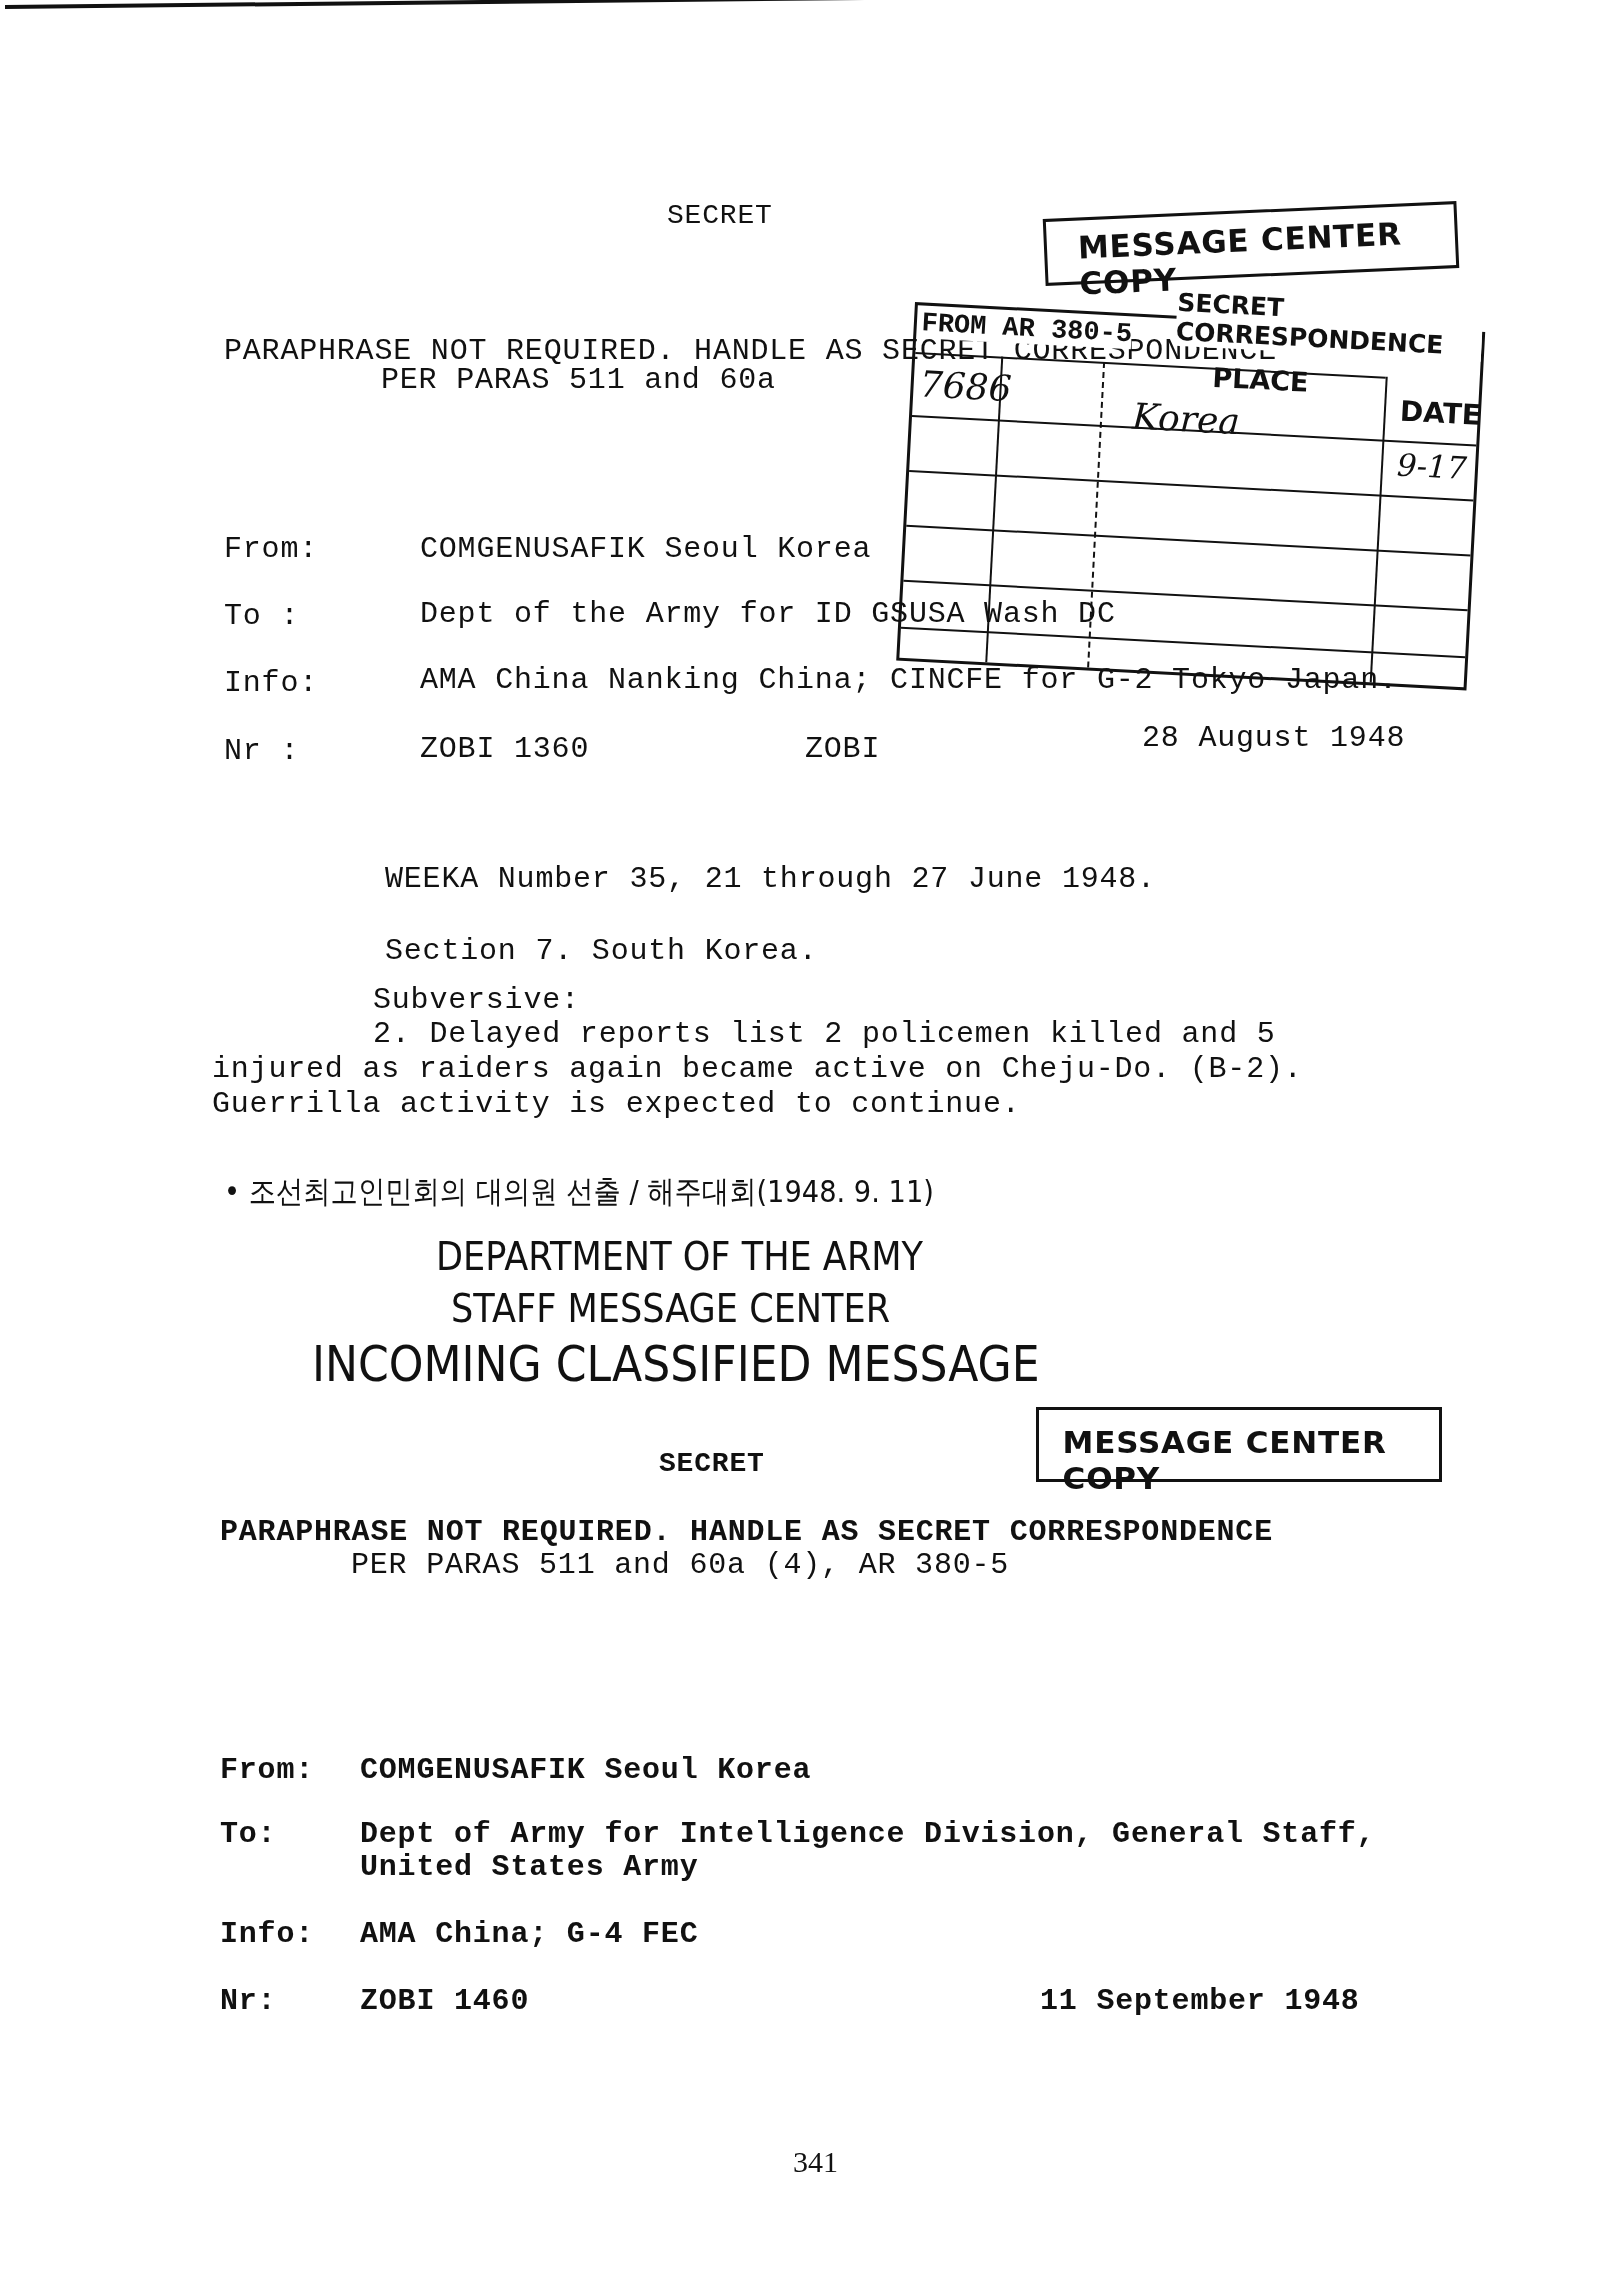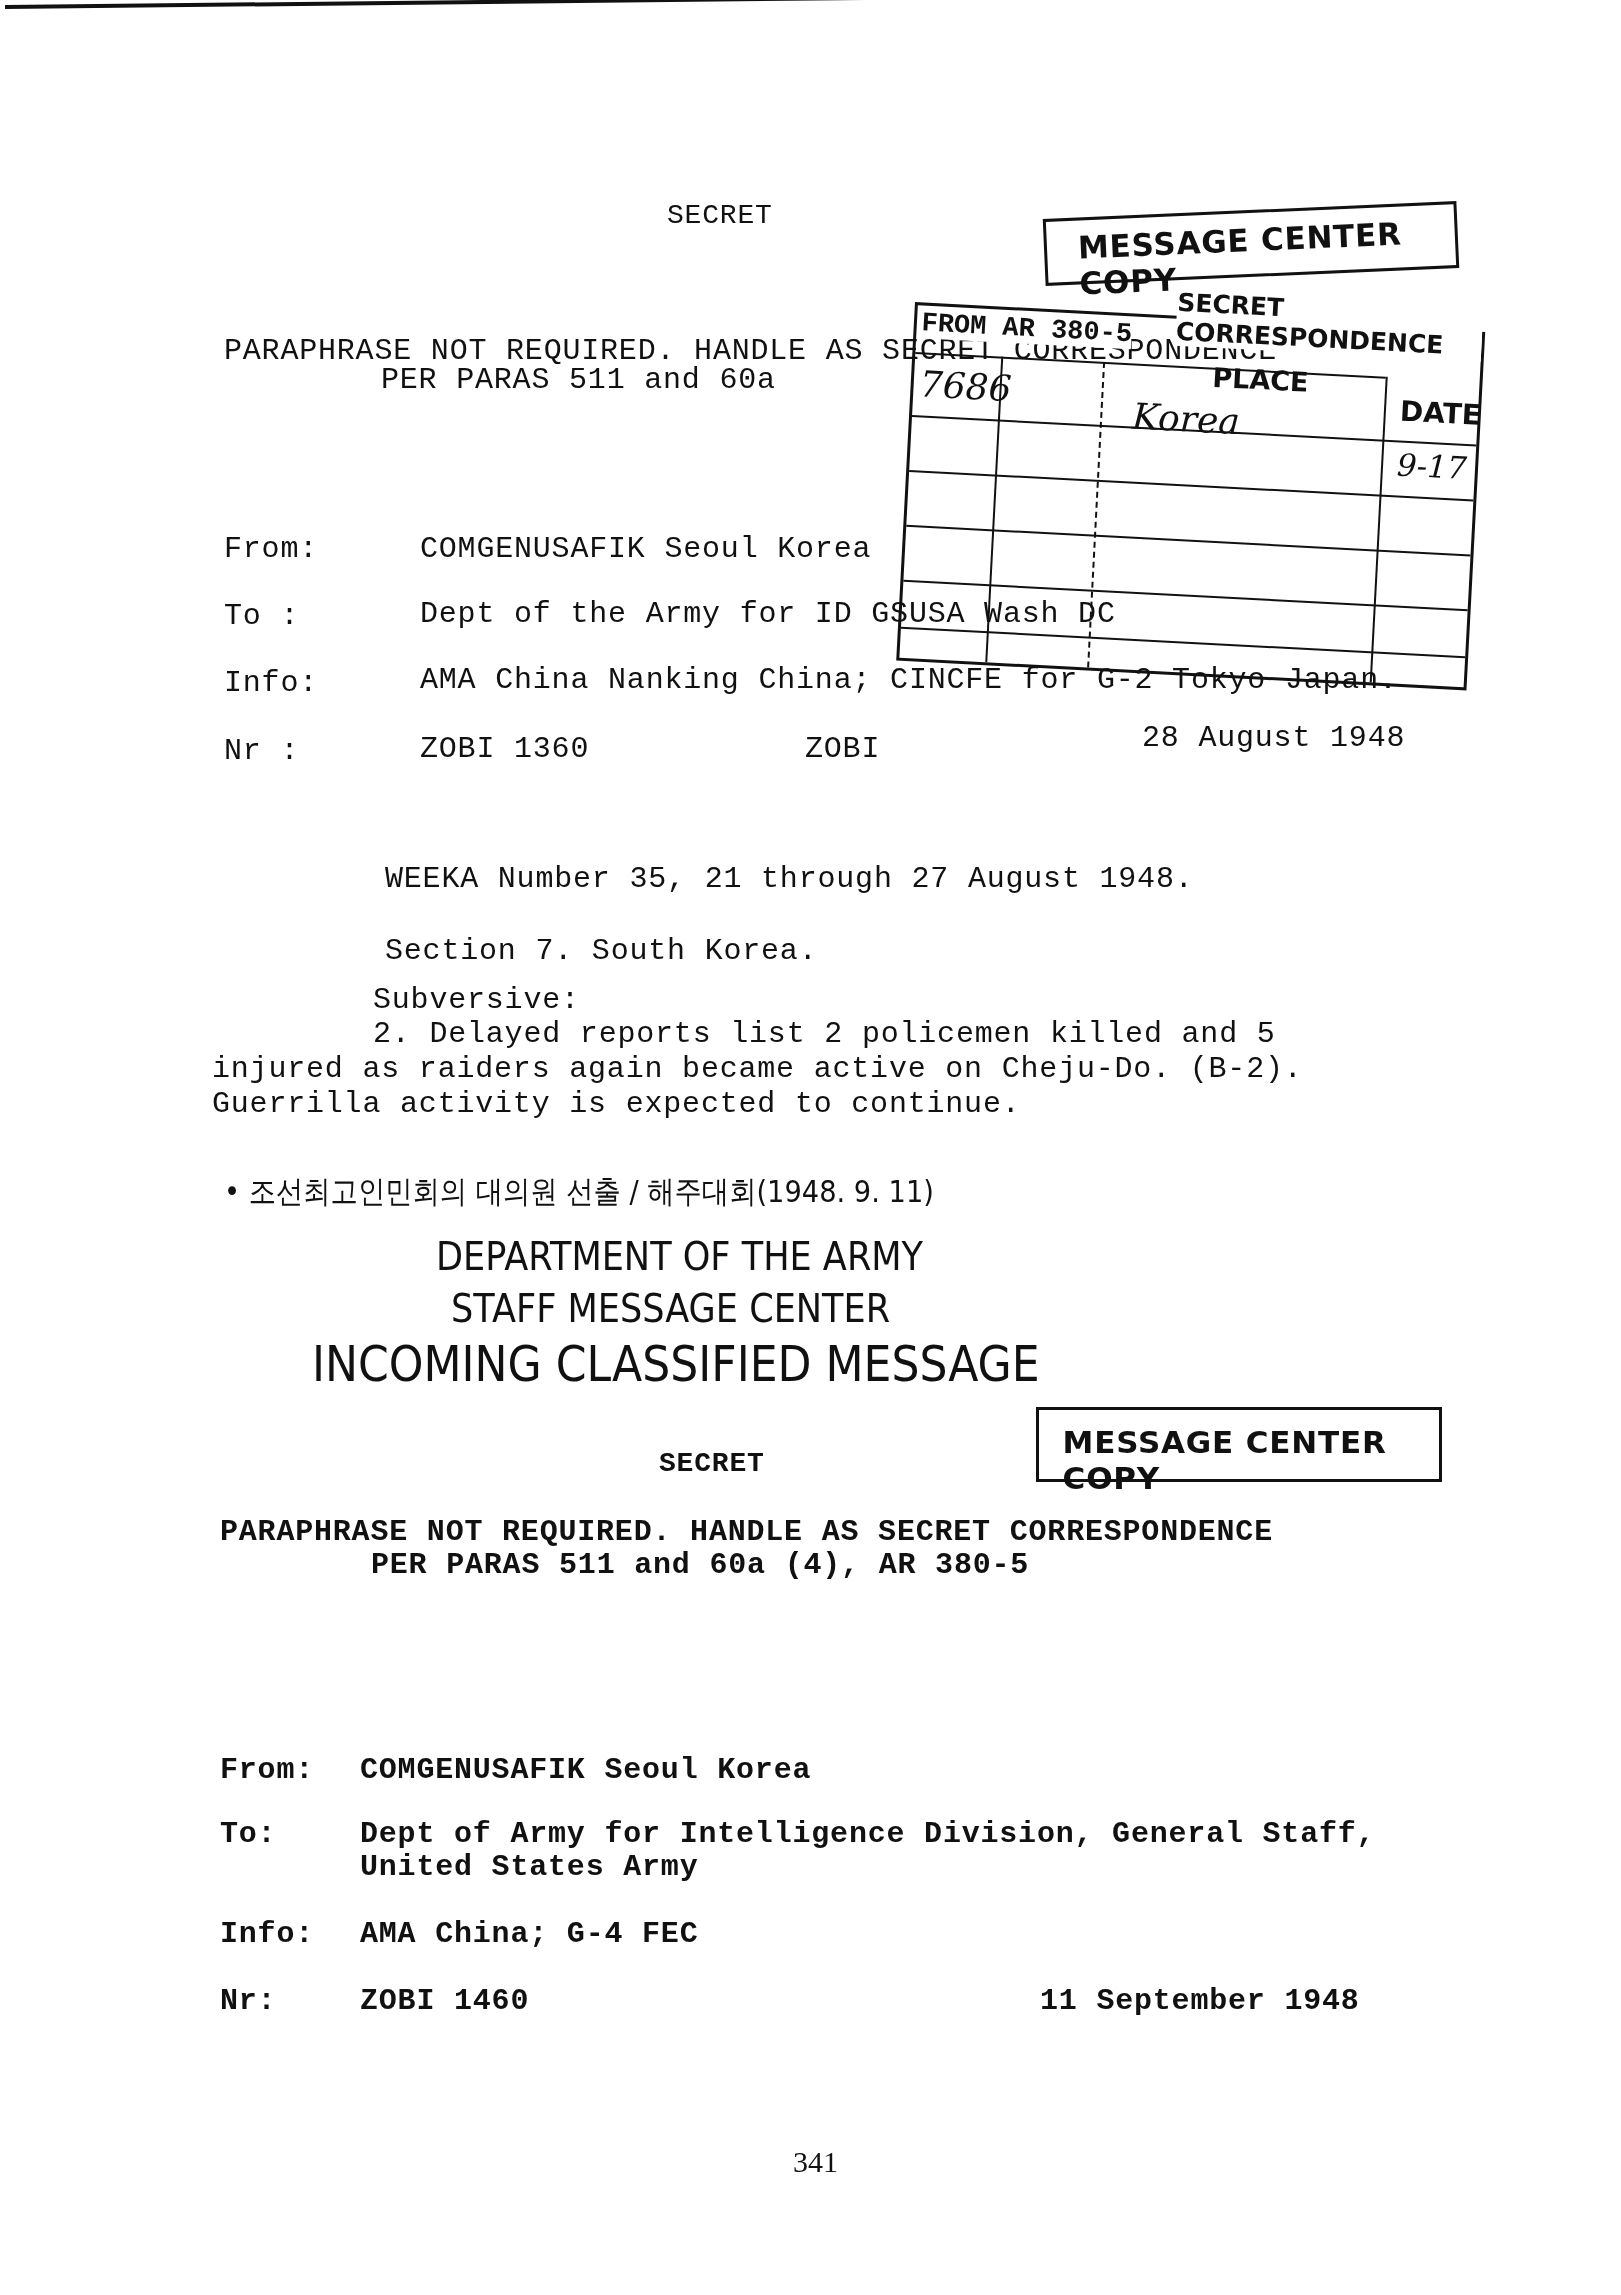--- a/index.html
+++ b/index.html
@@ -56,21 +56,21 @@
 <div class="abs mono t" style="left:420px; top:597px;">Dept of the Army for ID GSUSA Wash DC</div>
 
 <div class="abs mono t" style="left:224px; top:666px;">Info:</div>
 <div class="abs mono t" style="left:420px; top:663px;">AMA China Nanking China; CINCFE for G-2 Tokyo Japan.</div>
 
 <div class="abs mono t" style="left:224px; top:734px;">Nr  :</div>
 <div class="abs mono t" style="left:420px; top:732px;">ZOBI 1360</div>
 <div class="abs mono t" style="left:805px; top:732px;">ZOBI</div>
 <div class="abs mono t" style="left:1142px; top:721px;">28 August 1948</div>
 
-<div class="abs mono t" style="left:385px; top:862px;">WEEKA Number 35, 21 through 27 August 1948.</div>
+<div class="abs mono t" style="left:385px; top:862px;">WEEKA Number 35, 21 through 27 June 1948.</div>
 <div class="abs mono t" style="left:385px; top:934px;">Section 7.  South Korea.</div>
 <div class="abs mono t" style="left:373px; top:983px;">Subversive:</div>
 <div class="abs mono t" style="left:373px; top:1017px;">2.  Delayed reports list 2 policemen killed and 5</div>
 <div class="abs mono t" style="left:212px; top:1052px;">injured as raiders again became active on Cheju-Do.  (B-2).</div>
 <div class="abs mono t" style="left:212px; top:1087px;">Guerrilla activity is expected to continue.</div>
 
 <div class="abs sans" style="left:224px; top:1171px; font-size:31px; transform:scaleX(0.88); transform-origin:left;">
   <span>•</span>
   <span>조선최고인민회의 대의원 선출 / 해주대회(1948. 9. 11)</span>
 </div>
@@ -79,21 +79,21 @@
 <div class="abs sans" style="left:451px; top:1286px; font-size:39px; transform:scaleX(0.9); transform-origin:left;">STAFF MESSAGE CENTER</div>
 <div class="abs sans" style="left:312px; top:1336px; font-size:49px; transform:scaleX(0.9); transform-origin:left;">INCOMING CLASSIFIED MESSAGE</div>
 
 <div class="abs mono t" style="left:659px; top:1448px; font-size:28px; font-weight:bold;">SECRET</div>
 
 <div class="stamp" style="left:1036px; top:1407px; width:400px; height:69px;">
   <div style="position:absolute; left:23.6px; top:14px; font-size:31px;">MESSAGE CENTER COPY</div>
 </div>
 
 <div class="abs mono t" style="left:220px; top:1515px; font-weight:bold;">PARAPHRASE NOT REQUIRED.  HANDLE AS SECRET CORRESPONDENCE</div>
-<div class="abs mono t" style="left:371px; top:1548px; font-weight:bold;">PER PARAS 511 and 60a (4), AR 380-5</div>
+<div class="abs mono t" style="left:351px; top:1548px; font-weight:normal;">PER PARAS 511 and 60a (4), AR 380-5</div>
 
 <div class="abs mono t" style="left:220px; top:1753px; font-weight:bold;">From:</div>
 <div class="abs mono t" style="left:360px; top:1753px; font-weight:bold;">COMGENUSAFIK Seoul Korea</div>
 
 <div class="abs mono t" style="left:220px; top:1817px; font-weight:bold;">To:</div>
 <div class="abs mono t" style="left:360px; top:1817px; font-weight:bold;">Dept of Army for Intelligence Division, General Staff,</div>
 <div class="abs mono t" style="left:360px; top:1850px; font-weight:bold;">United States Army</div>
 
 <div class="abs mono t" style="left:220px; top:1917px; font-weight:bold;">Info:</div>
 <div class="abs mono t" style="left:360px; top:1917px; font-weight:bold;">AMA China; G-4 FEC</div>

